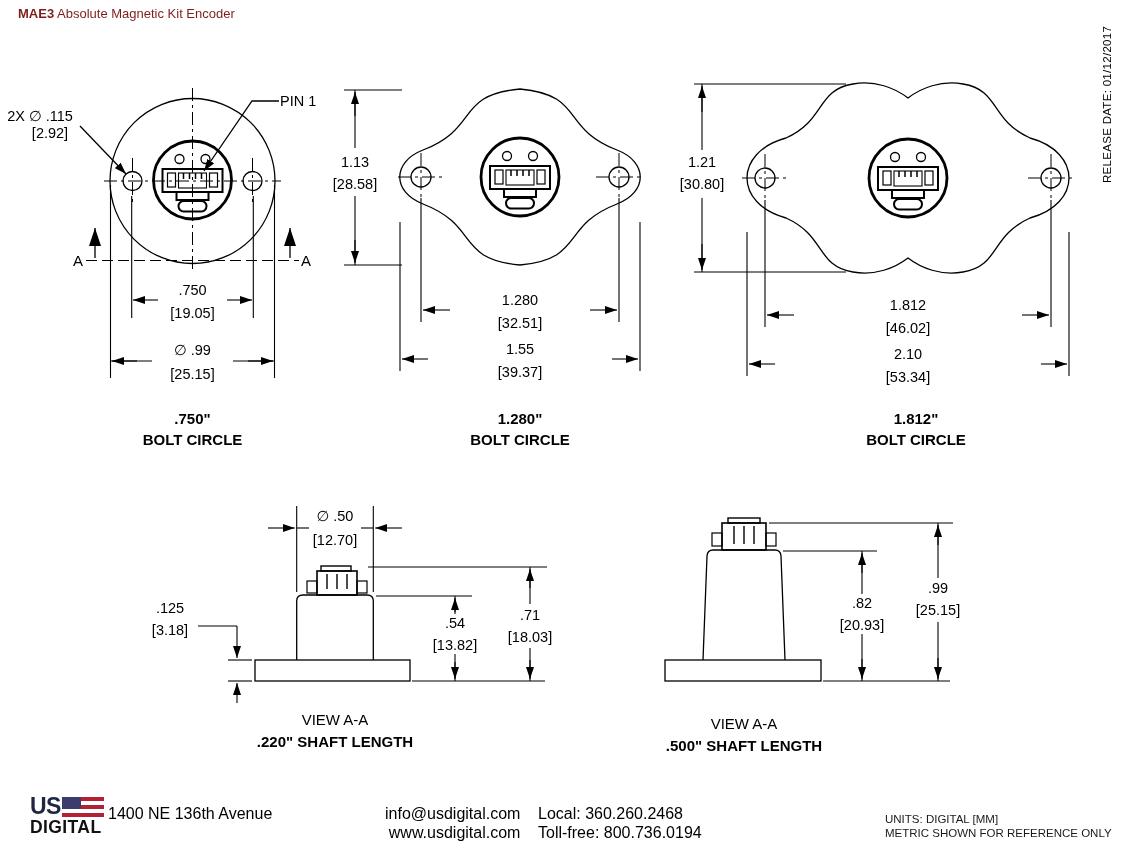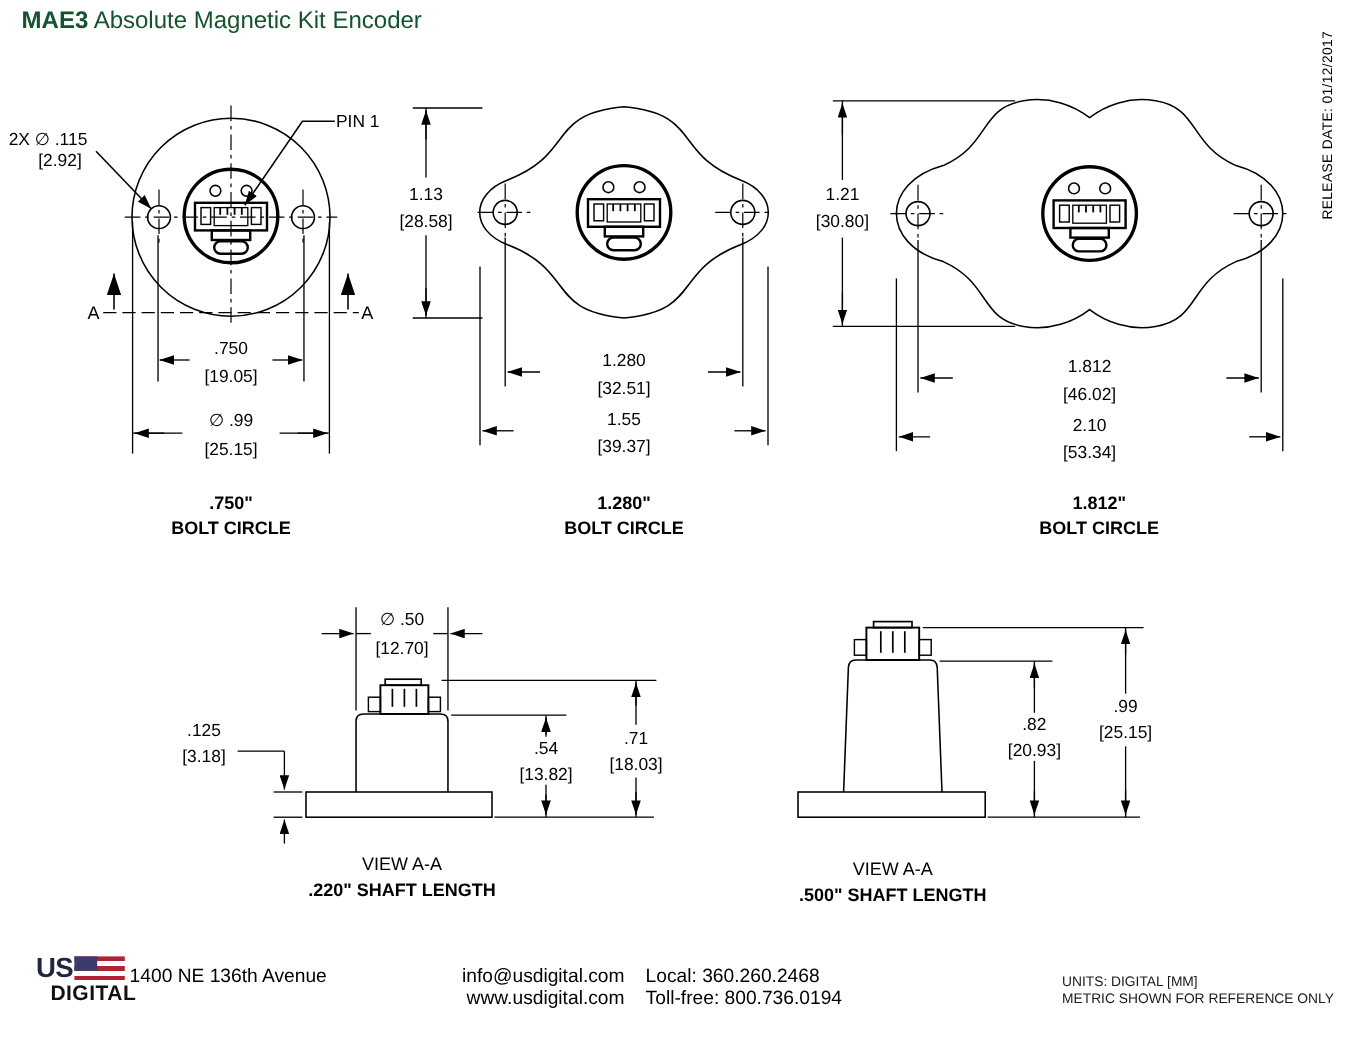--- a/index.html
+++ b/index.html
@@ -1,19 +1,19 @@
 <!DOCTYPE html>
 <html><head>
 <meta charset="utf-8">
 <style>
   html,body{margin:0;padding:0;background:#fff;}
   #page{position:relative;width:1139px;height:865px;background:#ffffff;overflow:hidden;
         font-family:"Liberation Sans","DejaVu Sans",sans-serif;color:#000;}
   
-  #title{position:absolute;left:18px;top:6px;font-size:20px;color:#14532d;}
+  #title{position:absolute;left:18px;top:6px;font-size:13px;color:#7f1d1d;}
   #title .b{font-weight:bold;}
   
   #release{position:absolute;left:1101px;top:183px;transform:rotate(-90deg);transform-origin:top left;
            font-size:11.5px;white-space:nowrap;letter-spacing:.3px;}
   
   svg{position:absolute;left:0;top:0;}
   svg text{font-family:"Liberation Sans","DejaVu Sans",sans-serif;font-size:14.5px;fill:#000;stroke:none;}
   svg text.mid{text-anchor:middle;}
   svg text.cap{font-weight:bold;font-size:15px;}
   svg text.capr{font-size:15px;}
@@ -24,21 +24,21 @@
   .thin{stroke-width:1.1;}
   
   .fcol{position:absolute;font-size:16px;line-height:19px;color:#000000;white-space:nowrap;}
   #units{position:absolute;font-size:11.5px;line-height:13.5px;color:#1a1a1a;white-space:nowrap;}
   #logo{position:absolute;left:30px;top:796px;width:110px;}
   .logo-row{display:flex;align-items:flex-start;height:22px;}
   .logo-us{font-weight:bold;font-size:23px;line-height:20px;color:#1f2642;letter-spacing:-.5px;}
   .flag{position:relative;width:42px;height:20px;margin-left:1px;margin-top:1px;
         background:repeating-linear-gradient(to bottom,#B22234 0 4px,#ffffff 4px 8px);}
   .flag::before{content:"";position:absolute;left:0;top:0;width:19px;height:12px;background:#3C3B6E;}
-  .logo-digital{font-weight:bold;font-size:17.5px;line-height:19px;color:#111;letter-spacing:.4px;margin-left:12px;}
+  .logo-digital{font-weight:bold;font-size:17.5px;line-height:19px;color:#111;letter-spacing:.4px;}
 </style>
 </head>
 <body>
 
 <div id="page">
 
   <div id="title"><span class="b">MAE3</span><span> Absolute Magnetic Kit Encoder</span></div>
 
   <div id="release">RELEASE DATE: 01/12/2017</div>
 

